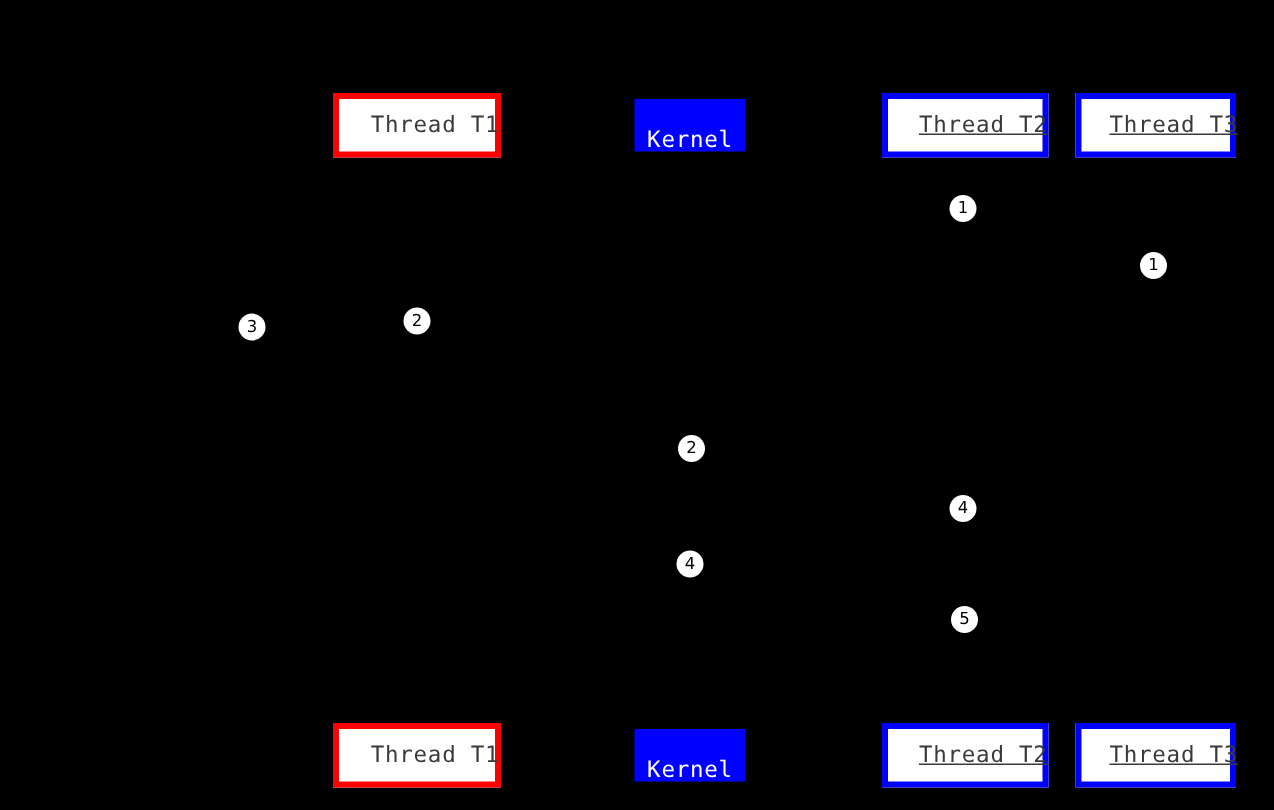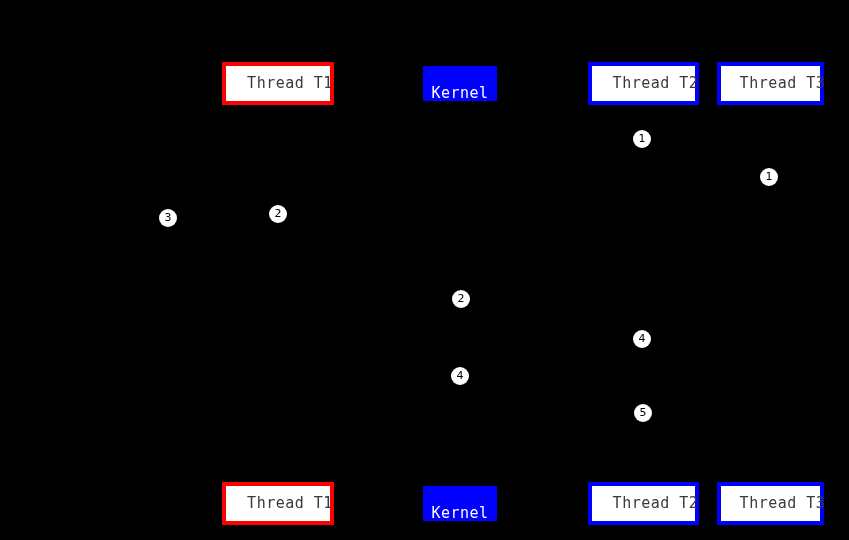--- a/index.html
+++ b/index.html
@@ -42,20 +42,21 @@
   .participant.plain {
     background: #ffffff;
     color: #3a3a3a;
     padding-left: 24px;
   }
   .participant.border-red {
     border: 4px solid #ff0000;
   }
   .participant.border-blue {
     border: 4px solid #0000ff;
+    text-decoration: underline;
   }
   .participant.filled-blue {
     background: #0000ff;
     color: #ffffff;
     border: 0;
     align-items: flex-end;
   }
 
   
   .badge {

